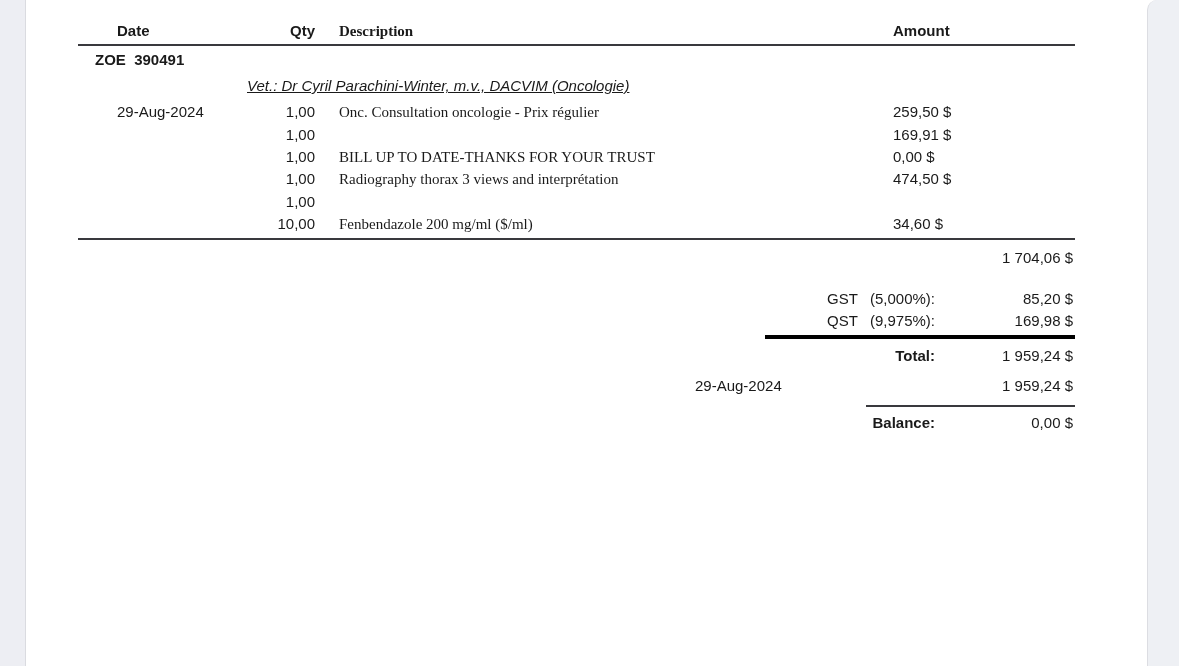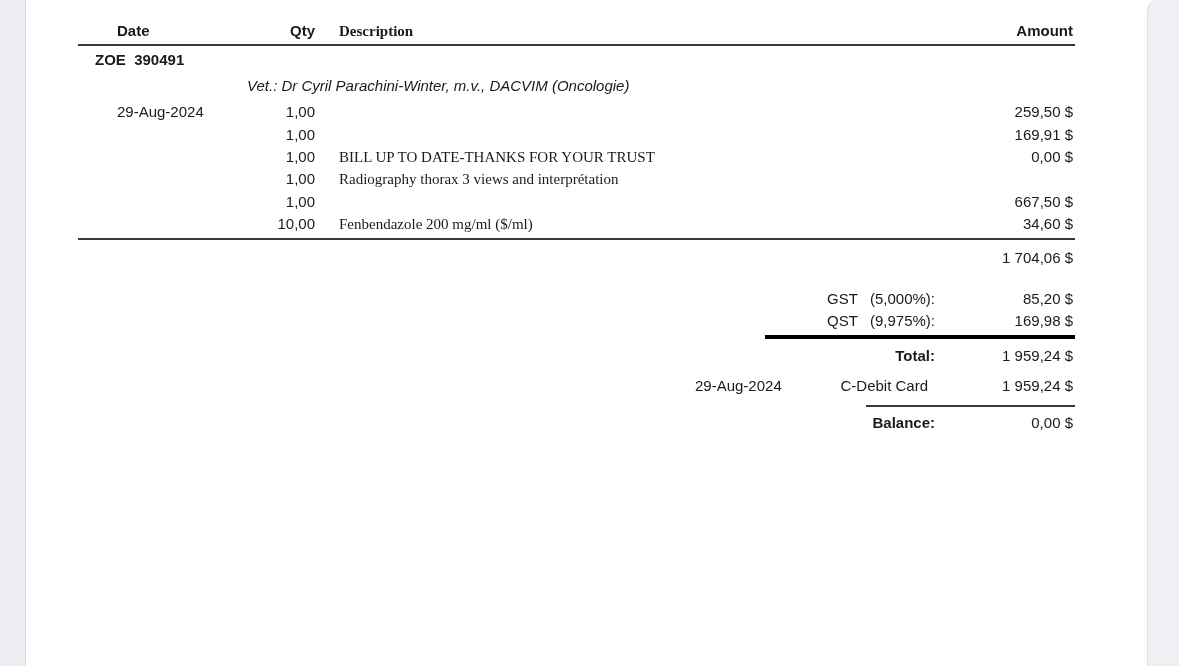--- a/index.html
+++ b/index.html
@@ -43,23 +43,23 @@
     left: 78px;
     width: 997px;
     height: 18px;
     font-size: 15px;
     line-height: 18px;
   }
   .c { position: absolute; top: 0; white-space: nowrap; }
   .c.date { left: 39px; }
   .c.qty  { left: 140px; width: 97px; text-align: right; }
   .c.desc { left: 261px; font-family: Liberation Serif, serif; }
-  .c.amt  { right: 2px; width: 180px; text-align: right; }
+  .c.amt  { right: 2px; width: 180px; text-align: left; }
   .c.zoe  { left: 17px; white-space: pre; }
-  .c.vet  { left: 169px; font-style: italic; }
+  .c.vet  { left: 169px; font-style: italic; text-decoration: underline; }
   .bold { font-weight: bold; }
   .rule {
     position: absolute;
     height: 2px;
     background: #39393d;
   }
   #rule-header  { left: 78px;  top: 44px;  width: 997px; }
   #rule-items   { left: 78px;  top: 238px; width: 997px; }
   #rule-total   { left: 765px; top: 335px; width: 310px; height: 4px; background: #000000; }
   #rule-balance { left: 866px; top: 405px; width: 209px; }
@@ -112,42 +112,43 @@
     <div class="row" style="top:51px">
       <span class="c zoe bold">ZOE  390491</span>
     </div>
     <div class="row" style="top:77px">
       <span class="c vet">Vet.: Dr Cyril Parachini-Winter, m.v., DACVIM (Oncologie)</span>
     </div>
 
     <div class="row" style="top:103px">
       <span class="c date">29-Aug-2024</span>
       <span class="c qty">1,00</span>
+      <span class="c desc">Onc. Consultation oncologie - Prix régulier</span>
       <span class="c amt">259,50 $</span>
     </div>
     <div class="row" style="top:126px">
       <span class="c date"></span>
       <span class="c qty">1,00</span>
       <span class="c amt">169,91 $</span>
     </div>
     <div class="row" style="top:148px">
       <span class="c date"></span>
       <span class="c qty">1,00</span>
       <span class="c desc">BILL UP TO DATE-THANKS FOR YOUR TRUST</span>
       <span class="c amt">0,00 $</span>
     </div>
     <div class="row" style="top:170px">
       <span class="c date"></span>
       <span class="c qty">1,00</span>
       <span class="c desc">Radiography thorax 3 views and interprétation</span>
+      <span class="c amt">474,50 $</span>
     </div>
     <div class="row" style="top:193px">
       <span class="c date"></span>
       <span class="c qty">1,00</span>
-      <span class="c amt">667,50 $</span>
     </div>
     <div class="row" style="top:215px">
       <span class="c date"></span>
       <span class="c qty">10,00</span>
       <span class="c desc">Fenbendazole 200 mg/ml ($/ml)</span>
       <span class="c amt">34,60 $</span>
     </div>
     <div class="rule" id="rule-items"></div>
 
     <div class="t-value" style="top:249px">1 704,06 $</div>
@@ -161,21 +162,20 @@
       <span>QST</span><span class="rate">(9,975%):</span>
     </div>
     <div class="t-value" style="top:312px">169,98 $</div>
 
     <div class="rule" id="rule-total"></div>
 
     <div class="t-label bold" style="top:347px">Total:</div>
     <div class="t-value" style="top:347px">1 959,24 $</div>
 
     <div class="pay-date" style="top:377px">29-Aug-2024</div>
-    <div class="pay-method" style="top:377px">C-Debit Card</div>
     <div class="t-value" style="top:377px">1 959,24 $</div>
 
     <div class="rule" id="rule-balance"></div>
 
     <div class="t-label bold" style="top:414px">Balance:</div>
     <div class="t-value" style="top:414px">0,00 $</div>
 
   </div>
 </div>
 

